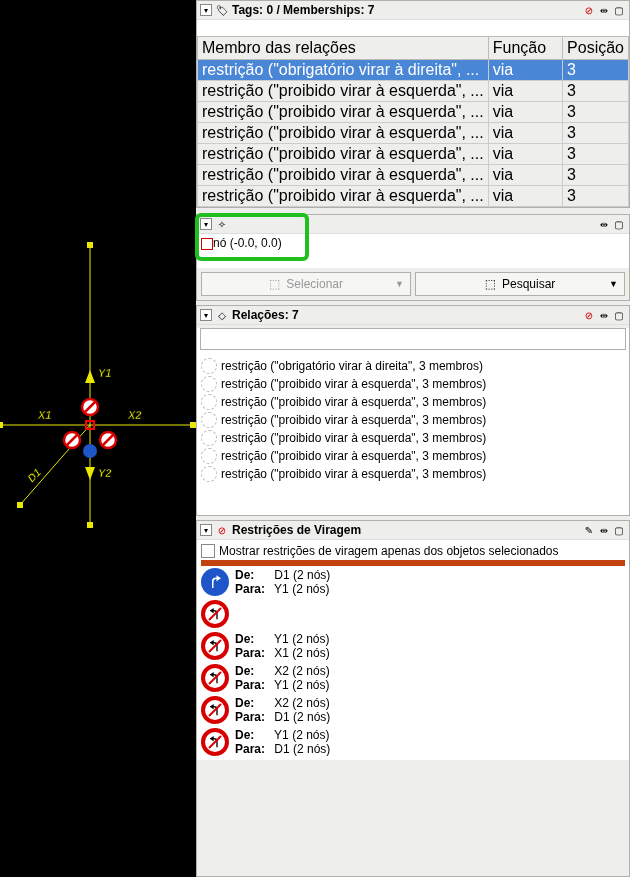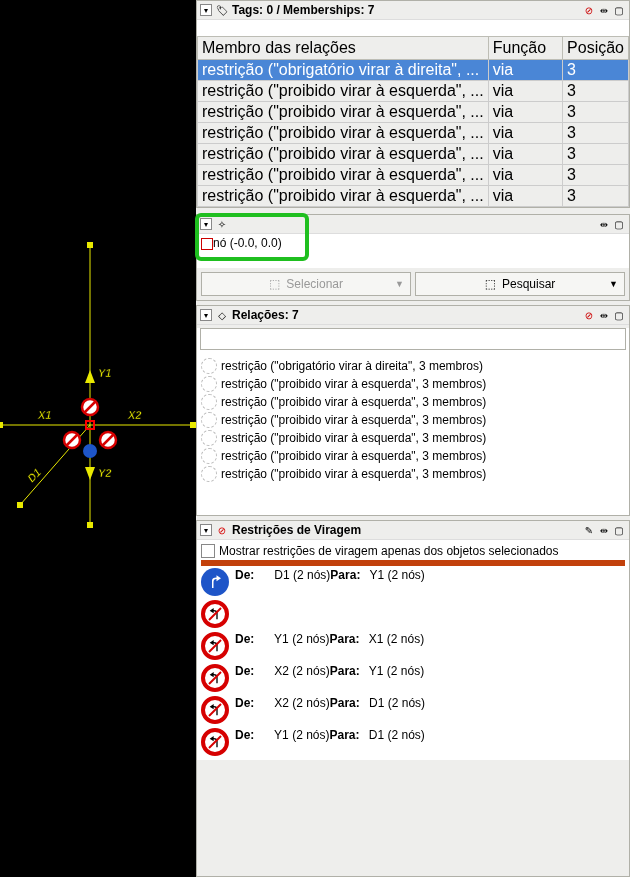--- a/index.html
+++ b/index.html
@@ -33,21 +33,21 @@
 .rel-ic{width:14px;height:14px;border:1px dashed #bbb;border-radius:50%}
 .turn-body{background:#fff;padding:2px 4px}
 .chkrow{display:flex;align-items:center;gap:4px;padding:2px 0;border-bottom:6px solid #c2410c}
 .chk{width:12px;height:12px;border:1px solid #888;background:#fff}
 .trow{display:flex;align-items:flex-start;gap:6px;padding:2px 0}
 .tsign{width:28px;height:28px;border-radius:50%;display:flex;align-items:center;justify-content:center}
 .sign-blue{background:#1e55c8}
 .sign-red{background:#fff;border:4px solid #d60000;box-sizing:border-box}
 .sign-red svg{width:16px;height:16px}
 .sign-blue svg{width:18px;height:18px}
-.tlines{display:flex;flex-direction:row;line-height:14px}
+.tlines{display:flex;flex-direction:column;line-height:14px}
 .tlines b{display:inline-block;width:36px}
 
 .map-svg{position:absolute;left:0;top:0}
 .lbl{font-family:sans-serif;font-size:11px;font-weight:bold;fill:#e9e900;stroke:#000;stroke-width:0.5;font-style:italic}
 .prohib{fill:#fff;stroke:#d60000;stroke-width:2.5}
 </style>
 </head>
 <body>
 
 <div class="root">

